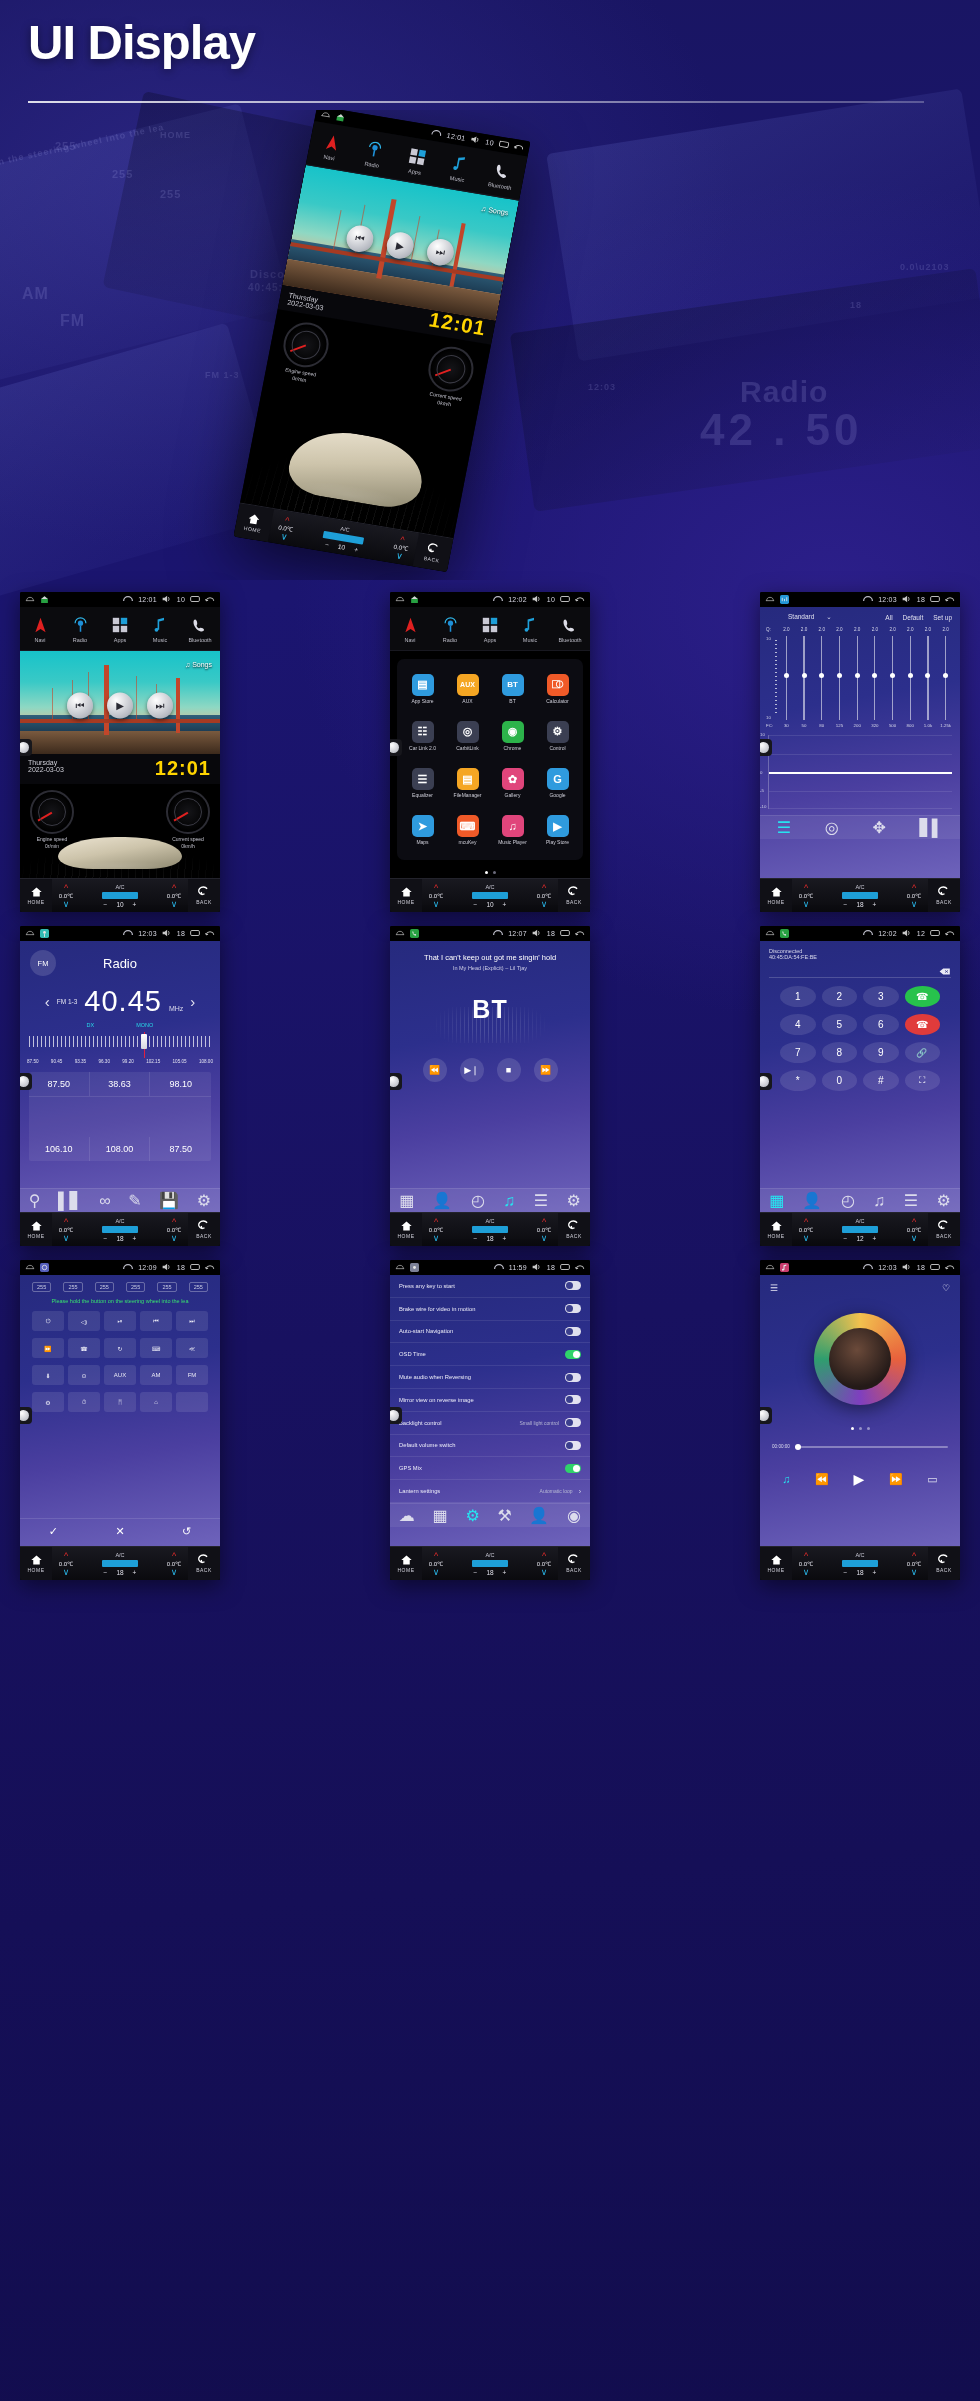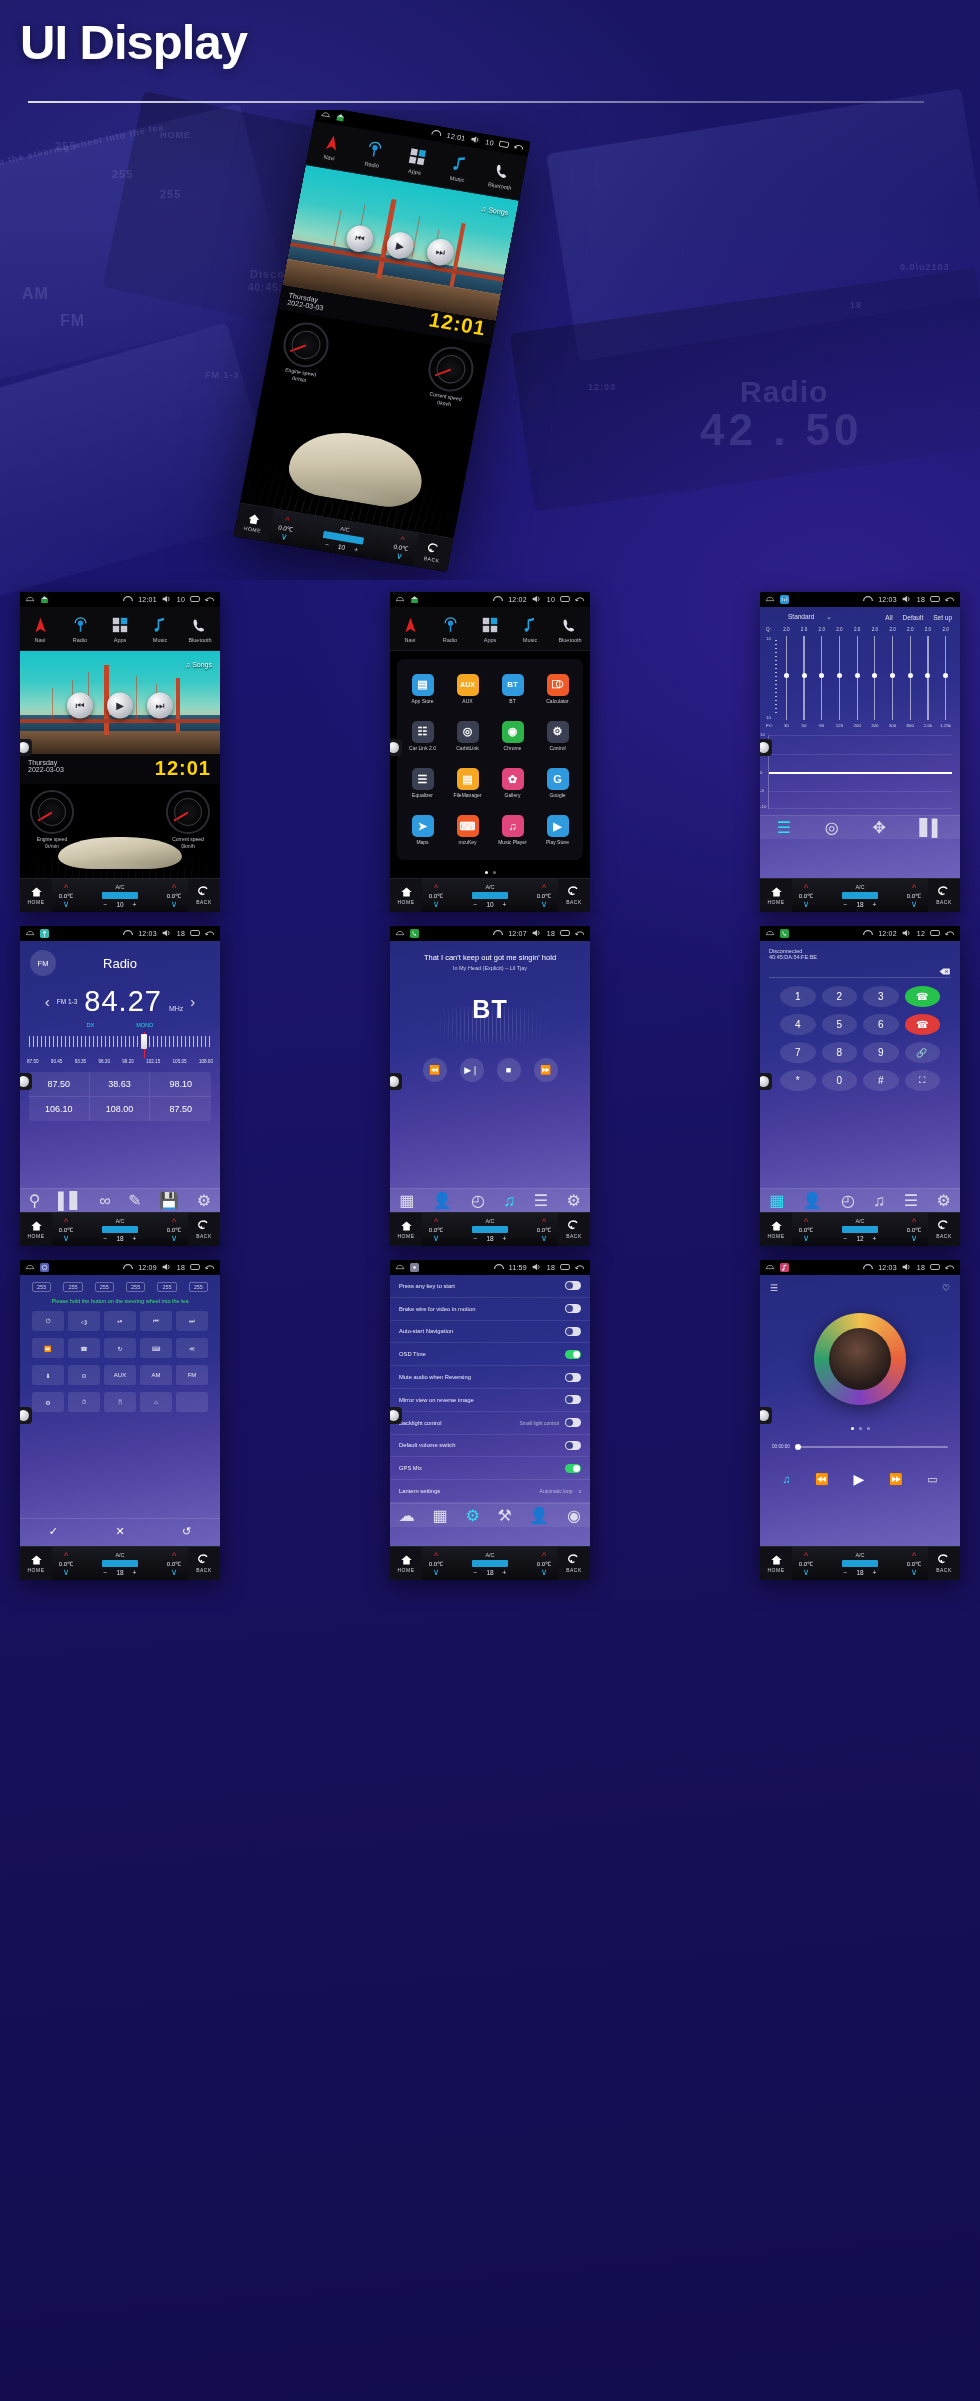--- a/index.html
+++ b/index.html
@@ -21,21 +21,21 @@
     background:linear-gradient(160deg, rgba(120,130,230,.18), rgba(60,60,170,.05));
     transform-origin:center;
   }
   .ghost.dark { background:linear-gradient(160deg, rgba(10,10,40,.35), rgba(30,25,90,.12)); }
   .ghosttext {
     position:absolute; color:rgba(190,195,255,.16);
     font-weight:700; letter-spacing:1px; white-space:nowrap;
   }
 
   
-  .header { position:absolute; left:20px; top:14px; width:924px; }
+  .header { position:absolute; left:28px; top:14px; width:924px; }
   .header h1 {
     font-size:49px; font-weight:800; letter-spacing:-1px;
     text-shadow:0 2px 10px rgba(0,0,0,.45);
   }
   .rule {
     position:absolute; left:28px; top:101px; width:896px; height:2px;
     background:linear-gradient(90deg, rgba(255,255,255,.85), rgba(255,255,255,.25));
   }
 
   
@@ -217,21 +217,21 @@
   .r-dial .cursor { position:absolute; top:0; bottom:0; width:1px; background:#e02040; left:63%; }
   .r-dial .cursorbox { position:absolute; top:2px; left:61.3%; width:6px; height:15px;
     border-radius:1px; background:linear-gradient(180deg,#fff,#d6d6de); }
   .r-scale { display:flex; justify-content:space-between; padding:0 7px;
     font-size:4.6px; color:#e2e2f0; margin-top:1px; }
   .r-presets { margin:8px 9px 0; background:rgba(255,255,255,.07); border-radius:2px;
     display:grid; grid-template-columns:repeat(3,1fr); }
   .r-presets div { text-align:center; padding:7px 0; font-size:9px;
     border-right:1px solid rgba(255,255,255,.10); border-bottom:1px solid rgba(255,255,255,.10); }
   .r-presets div:nth-child(3n) { border-right:none; }
-  .r-presets div:nth-child(n+4) { border-bottom:none; }
+  .r-presets div:nth-child(n+4) { border-bottom:none;margin-top:40px; }
 
   
   .bt-title { text-align:center; padding:11px 10px 0; font-size:7.5px; color:#fff; line-height:11px; }
   .bt-sub { text-align:center; font-size:5.5px; color:#cdcde6; margin-top:2px; }
   .bt-logo { text-align:center; font-size:25px; font-weight:700; margin-top:24px; letter-spacing:1px; }
   .bt-wave { position:absolute; left:18px; right:18px; top:66px; height:36px;
     background:repeating-linear-gradient(90deg, rgba(255,255,255,.14) 0 1px, transparent 1px 4px);
     -webkit-mask-image:radial-gradient(ellipse 50% 100% at 50% 50%, #000 20%, transparent 72%);
             mask-image:radial-gradient(ellipse 50% 100% at 50% 50%, #000 20%, transparent 72%); }
   .bt-ctrls { display:flex; justify-content:center; gap:13px; margin-top:34px; }
@@ -1059,21 +1059,21 @@
       </div>
 
       <div class="bluebg">
         <div class="r-top">
           <div class="r-fm">FM</div>
           <div class="r-title">Radio</div>
         </div>
         <div class="r-freq">
           <span class="ar">‹</span>
           <span class="band">FM 1-3</span>
-          <span class="val">84.27</span>
+          <span class="val">40.45</span>
           <span class="unit">MHz</span>
           <span class="ar">›</span>
         </div>
         <div class="r-dxst">
           <span>DX</span>
           <span>MONO</span>
         </div>
         <div class="r-dial">
           <div class="ruler"></div>
           <div class="cursor"></div>

